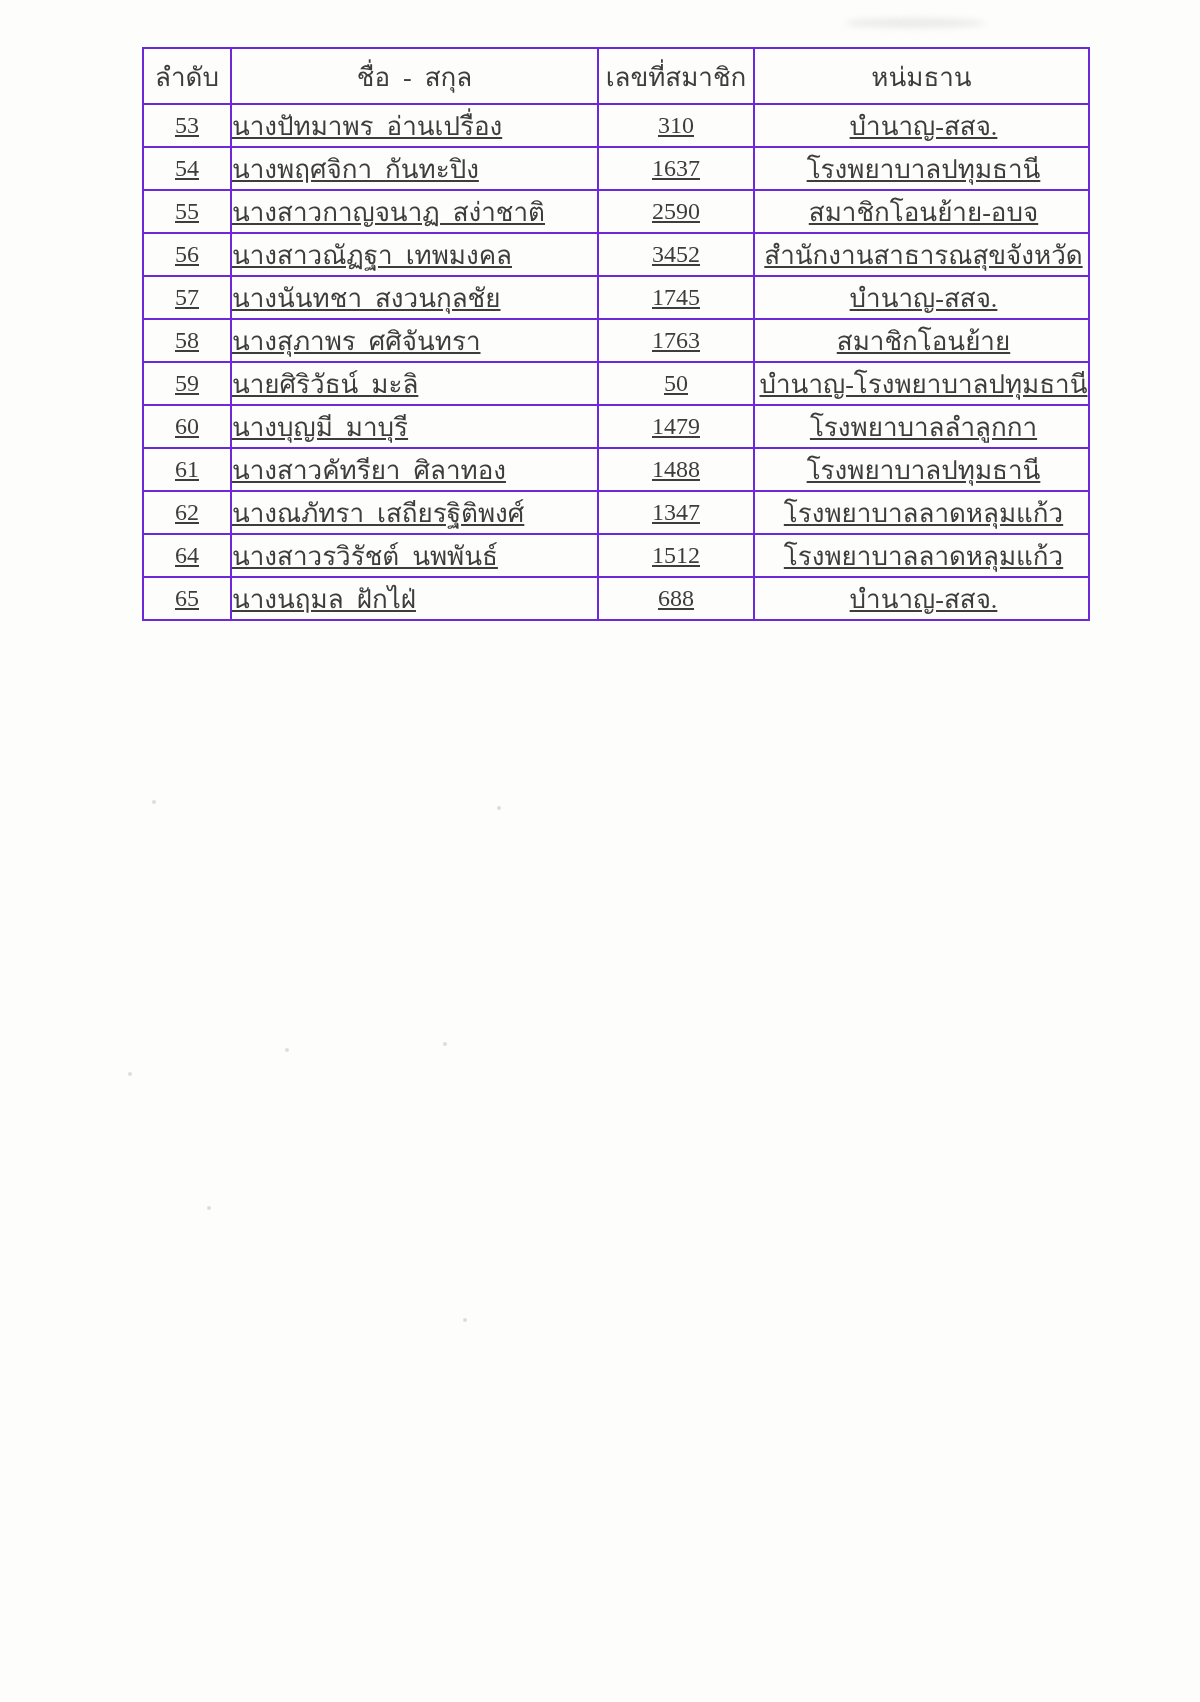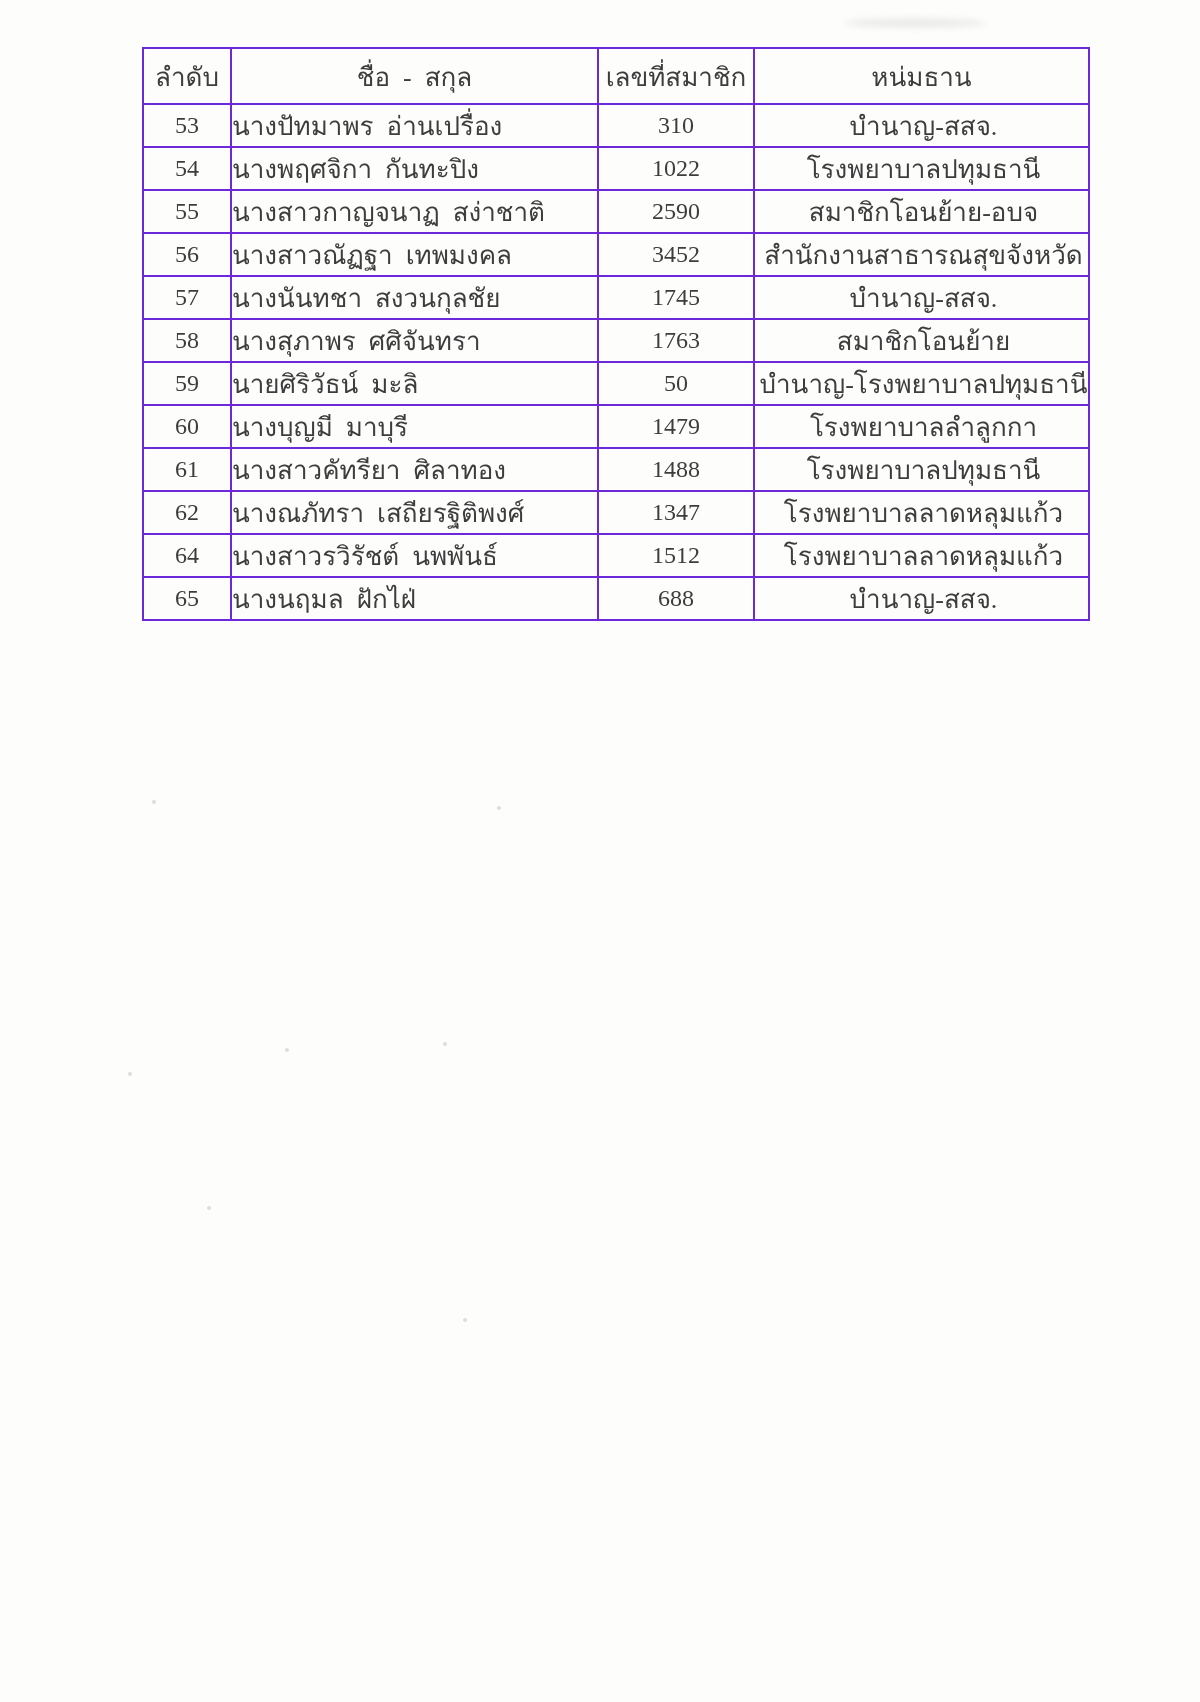--- a/index.html
+++ b/index.html
@@ -28,21 +28,21 @@
     border: 2px solid #6d28d9;
     vertical-align: middle;
     overflow: hidden;
   }
   table.member-table th {
     height: 56px;
     font-weight: normal;
     text-align: center;
     white-space: pre;
   }
-  table.member-table td { height: 30px; }
+  table.member-table td { height: 30px; text-decoration: underline; }
   .w-order  { width: 88px;  }
   .w-name   { width: 367px; }
   .w-member { width: 156px; }
   .w-unit   { width: 335px; }
   td.col-order  { text-align: center; font-size: 24px; }
   td.col-name   { text-align: left; white-space: pre; }
   td.col-member-no { text-align: center; font-size: 24px; }
   td.col-unit   { text-align: center; padding-left: 4px; white-space: pre; }
   
   .artifact { position: absolute; pointer-events: none; }
@@ -86,21 +86,21 @@
     <tbody>
         <tr>
           <td class="col-order">53</td>
           <td class="col-name">นางปัทมาพร  อ่านเปรื่อง</td>
           <td class="col-member-no">310</td>
           <td class="col-unit">บำนาญ-สสจ.</td>
         </tr>
         <tr>
           <td class="col-order">54</td>
           <td class="col-name">นางพฤศจิกา  กันทะปิง</td>
-          <td class="col-member-no">1022</td>
+          <td class="col-member-no">1637</td>
           <td class="col-unit">โรงพยาบาลปทุมธานี</td>
         </tr>
         <tr>
           <td class="col-order">55</td>
           <td class="col-name">นางสาวกาญจนาฏ  สง่าชาติ</td>
           <td class="col-member-no">2590</td>
           <td class="col-unit">สมาชิกโอนย้าย-อบจ</td>
         </tr>
         <tr>
           <td class="col-order">56</td>

